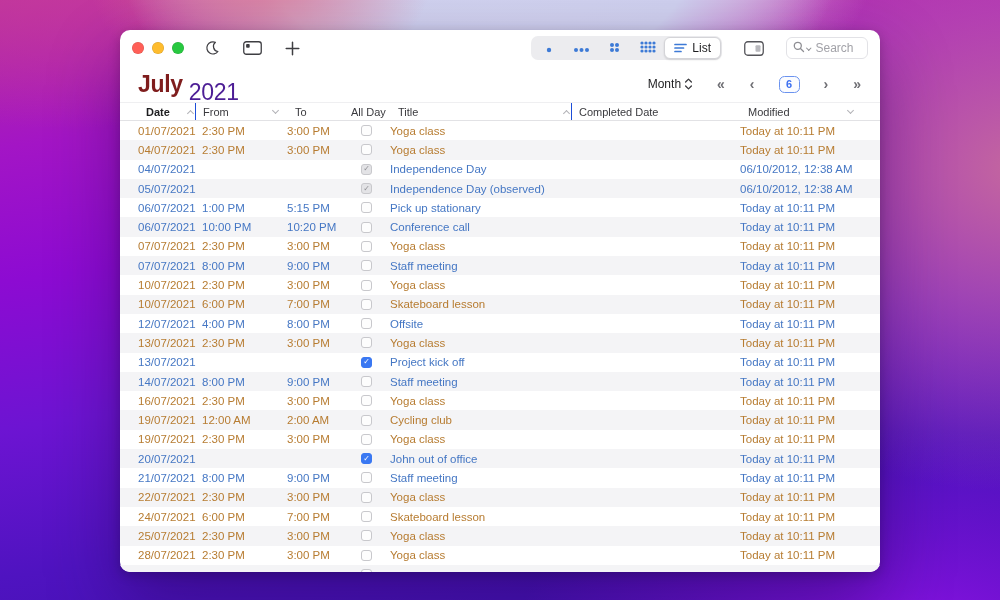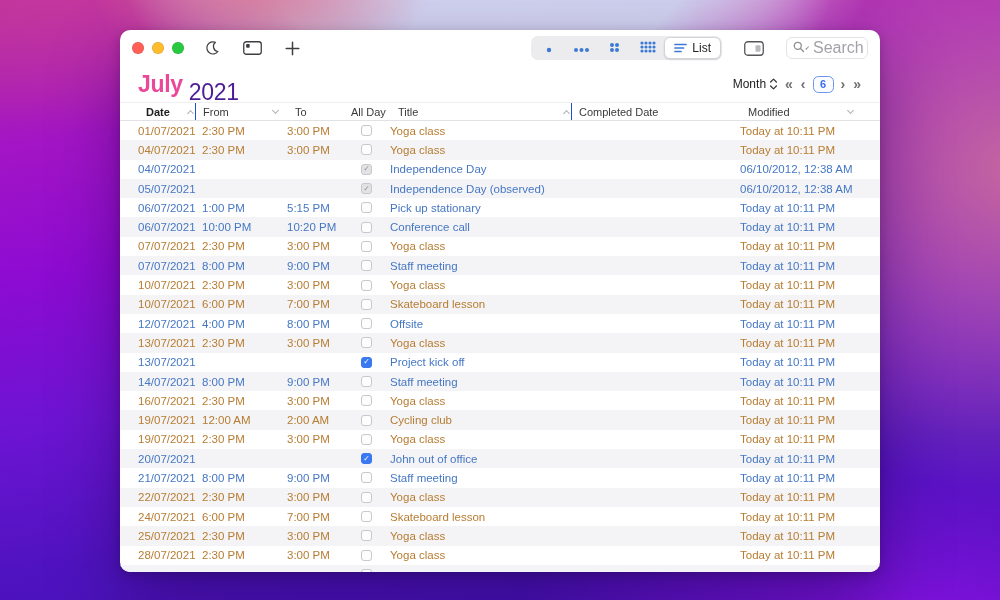--- a/index.html
+++ b/index.html
@@ -27,30 +27,30 @@
   .light.red    { background:#ff5f57; box-shadow: inset 0 0 0 .5px rgba(0,0,0,.15);}
   .light.yellow { background:#febc2e; box-shadow: inset 0 0 0 .5px rgba(0,0,0,.15);}
   .light.green  { background:#28c840; box-shadow: inset 0 0 0 .5px rgba(0,0,0,.15);}
   .tool-ic { display:flex; align-items:center; justify-content:center; width:24px; height:24px; cursor:default; }.ml16{margin-left:16px}
   .right-tools { margin-left:auto; display:flex; align-items:center; gap:20px; }
   .seg-control { display:flex; align-items:center; background:#ececef; border-radius:7px; padding:1px; height:24px; }
   .seg { width:33px; height:22px; display:flex; align-items:center; justify-content:center; border-radius:6px; }
   .seg.selected { background:#ffffff; border:.5px solid #d4d4d8; box-shadow:0 1px 2px rgba(0,0,0,.12); width:auto; padding:0 9px; gap:5px; }
   .seg-label { font-size:12px; color:#1d1d1f; }
   .search-field { display:flex; align-items:center; gap:4px; width:82px; height:22px; border:1px solid #e2e2e6; border-radius:6px; padding:0 6px; background:#fff; }
-  .search-ph { font-size:16px; color:#a2a2a8; }
+  .search-ph { font-size:12px; color:#a2a2a8; }
   .chev { display:inline-block; width:5px; height:5px; border-right:1.4px solid #b2b2b7; border-bottom:1.4px solid #b2b2b7; }
   .chev.up   { transform: rotate(-135deg); margin-top:3px; }
   .chev.down { transform: rotate(45deg); margin-bottom:2px; }
   .chev.tiny { width:3.5px; height:3.5px; border-color:#8e8e93; }
   
   .titlebar { height:36px; display:flex; align-items:center; padding:0 18px; }
-  .month-title { font-size:23px; font-weight:bold; color:#ec4899; letter-spacing:-.3px; }
+  .month-title { font-size:23px; font-weight:bold; color:#7f1d1d; letter-spacing:-.3px; }
   .year-title  { font-size:23px; font-weight:normal; color:#4c1d95; margin-left:6px; letter-spacing:-.3px;margin-top:16px;}
-  .title-right { margin-left:auto; display:flex; align-items:center; gap:6px; }
+  .title-right { margin-left:auto; display:flex; align-items:center; gap:23px; }
   .range-select { display:flex; align-items:center; gap:3px; font-size:12px; color:#1d1d1f; }
   .nav-arrow { font-size:14px; font-weight:600; color:#6f6f74; line-height:1; padding:0 1px; }
   .today-badge { min-width:21px; height:17px; display:flex; align-items:center; justify-content:center;
     border:1.5px solid #6b93ef; border-radius:5.5px; color:#3b6ff0; font-size:11px; font-weight:600; background:#fbfcff; }
   
   .grid { display:grid; grid-template-columns:64px 85px 56px 47px 1fr 162px 122px; padding:0 18px; align-items:center; }
   .thead { height:19px; border-top:1px solid #efeff1; border-bottom:1px solid #e2e2e5; }
   .hcell { display:flex; align-items:center; justify-content:space-between; height:100%; font-size:11px; color:#3a3a3e; padding-right:9px; white-space:nowrap;padding-left:8px; }
   .hcell.b { font-weight:bold; color:#1d1d1f; }
   .hcell.sep { border-left:1px solid #1d4ed8; padding-left:7px; margin-left:-7px; }

